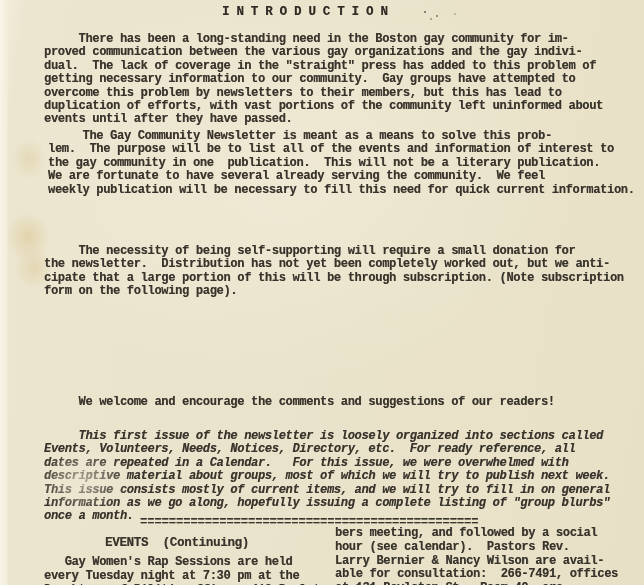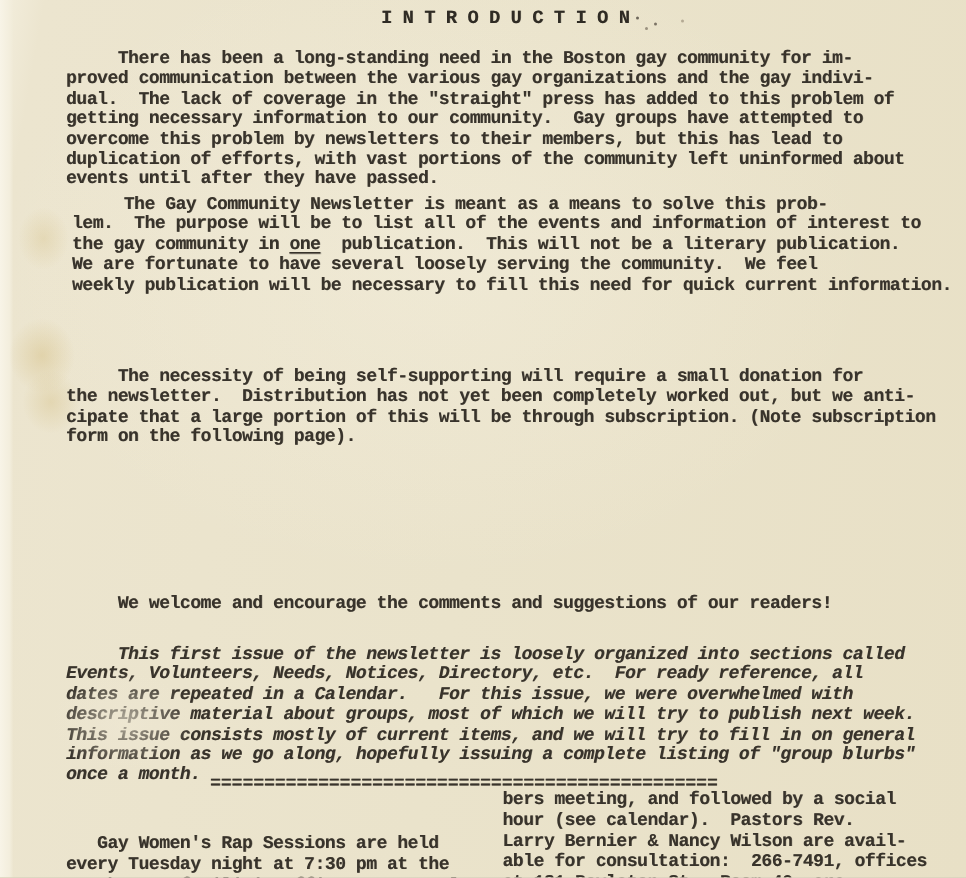--- a/index.html
+++ b/index.html
@@ -20,42 +20,40 @@
     white-space:pre;
     font-size:12px;
     line-height:13.4px;
     letter-spacing:-0.3px;
     text-shadow:0.3px 0.3px 0.4px rgba(56,51,43,0.55);
   }
   .title {
     top:6px; left:222px;
     font-size:12.5px;
     color:#2f2b24;
-    margin-left:32px;
   }
   .p1 { top:33px;  left:44px; }
   .p2 { top:130px; left:48px; }
   .p3 { top:200px; left:44px; }
   .p4 { top:245px; left:44px; }
   .p5 { top:300px; left:44px; }
   .p6 { top:396px; left:44px; }
   .triangles {
     top:408px; left:163px;
     font-size:11.5px;
     letter-spacing:0.9px;
     color:#45403a;
     text-shadow:none;
   }
   .p7 { top:430px; left:44px;font-style:italic; }
   .separator { top:516px; left:140px; letter-spacing:0; }
   .ev-heading { top:537px; left:105px; font-size:12.5px; }
   .ev-left  { top:555px; left:44px;  line-height:14px; }
   .ev-right { top:527px; left:335px; line-height:13.8px; }
   .u {
-    text-decoration:underline;
     text-underline-offset:2px;
     text-decoration-thickness:1px;
   }
   
   .edge-left {
     position:absolute; left:0; top:0; width:9px; height:585px;
     background:linear-gradient(90deg,#f8f4e7 0%,#f3eedd 70%,rgba(243,238,221,0) 100%);
   }
   .stain { position:absolute; border-radius:50%; pointer-events:none; }
   .stain-1 { left:12px; top:138px; width:34px; height:42px;
@@ -92,21 +90,21 @@
 proved communication between the various gay organizations and the gay indivi-
 dual.  The lack of coverage in the "straight" press has added to this problem of
 getting necessary information to our community.  Gay groups have attempted to
 overcome this problem by newsletters to their members, but this has lead to
 duplication of efforts, with vast portions of the community left uninformed about
 events until after they have passed.</div>
 
   <div class="tw p2"><span>     The Gay Community Newsletter is meant as a means to solve this prob-
 lem.  The purpose will be to list all of the events and information of interest to
 the gay community in </span><span class="u">one</span><span>  publication.  This will not be a literary publication.
-We are fortunate to have several loosely serving the community.  We feel
+We are fortunate to have several already serving the community.  We feel
 weekly publication will be necessary to fill this need for quick current information.</span></div>
 
 
   <div class="tw p4">     The necessity of being self-supporting will require a small donation for
 the newsletter.  Distribution has not yet been completely worked out, but we anti-
 cipate that a large portion of this will be through subscription. (Note subscription
 form on the following page).</div>
 
 
   <div class="tw p6">     We welcome and encourage the comments and suggestions of our readers!</div>
@@ -117,20 +115,21 @@
 dates are repeated in a Calendar.   For this issue, we were overwhelmed with
 descriptive material about groups, most of which we will try to publish next week.
 This issue consists mostly of current items, and we will try to fill in on general
 information as we go along, hopefully issuing a complete listing of "group blurbs"
 once a month.</div>
 
   <div class="fade-patch"></div>
 
   <div class="tw separator">===============================================</div>
 
+  <div class="tw ev-heading">EVENTS  (Continuing)</div>
 
   <div class="tw ev-left">   Gay Women's Rap Sessions are held
 every Tuesday night at 7:30 pm at the
 Daughters of Bilitis offices, 419 Boylston</div>
 
   <div class="tw ev-right">bers meeting, and followed by a social
 hour (see calendar).  Pastors Rev.
 Larry Bernier &amp; Nancy Wilson are avail-
 able for consultation:  266-7491, offices
 at 131 Boylston St., Room 40, are</div>

